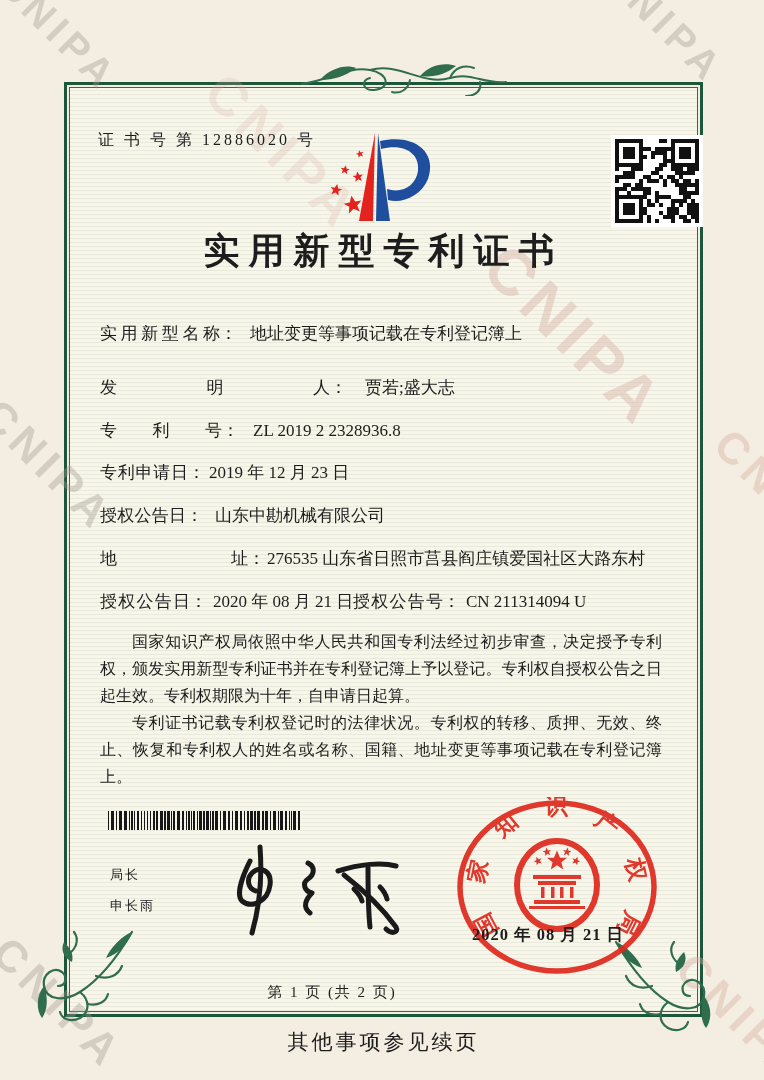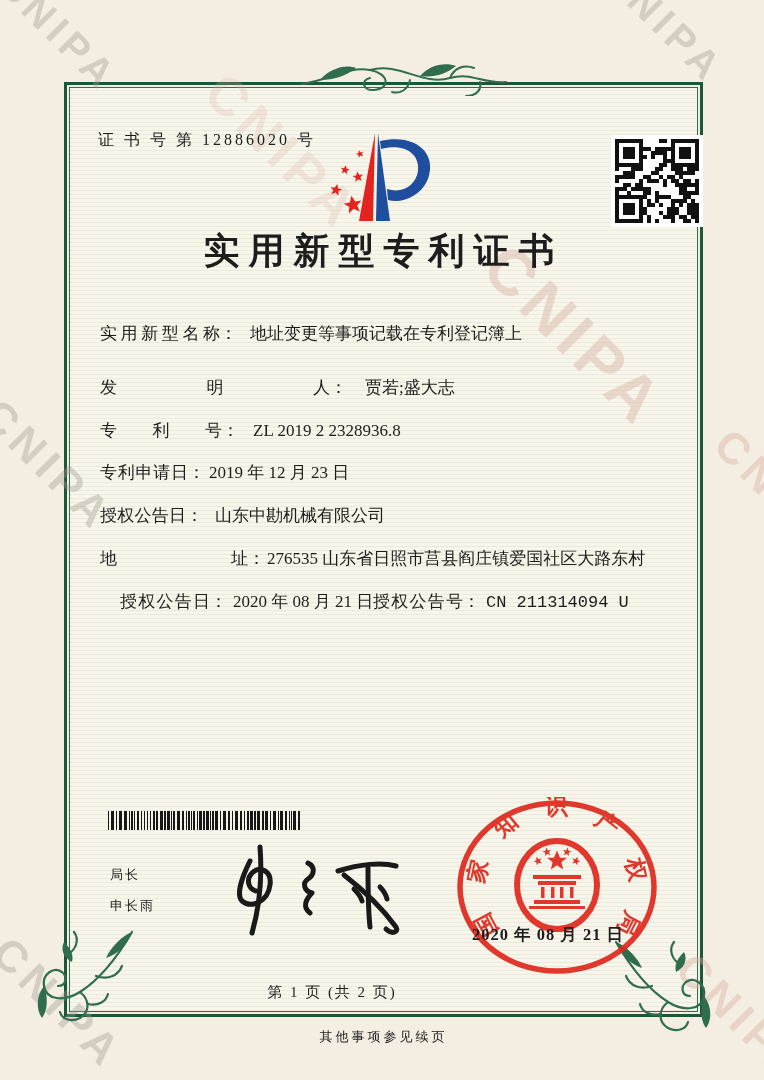--- a/index.html
+++ b/index.html
@@ -35,21 +35,21 @@
   .barcode{position:absolute;left:108px;top:811px;}
   .signer{position:absolute;left:110px;font-size:13px;letter-spacing:2px;
           font-family:"Liberation Sans","DejaVu Sans",sans-serif;}
   .signature{position:absolute;left:222px;top:843px;}
   .seal{position:absolute;left:452px;top:797px;}
   .seal-date{position:absolute;left:448px;top:924px;width:200px;text-align:center;
              font-size:16.5px;font-weight:bold;letter-spacing:1px;}
   .page-info{position:absolute;left:64px;top:983px;width:536px;text-align:center;
              font-size:15px;letter-spacing:2px;}
   .footer-note{position:absolute;left:64px;top:1028px;width:639px;text-align:center;
-               font-size:13px;letter-spacing:3px;}
+               font-size:21px;letter-spacing:3px;}
   .orn{position:absolute;z-index:3;pointer-events:none;}
   svg{display:block;}
 </style>
 </head>
 <body>
 
 <div class="page">
 
   <div class="frame">
     <div class="frame-inner"></div>
@@ -311,27 +311,31 @@
     <div class="frow" style="top:461px;">
       <span class="flabel" style="width:88px;">专利申请日</span><span>：</span><span class="fval" style="margin-left:4px;">2019 年 12 月 23 日</span>
     </div>
     <div class="frow" style="top:504px;">
       <span class="flabel" style="width:86px;">授权公告日</span><span>：</span><span class="fval" style="margin-left:12px;">山东中勘机械有限公司</span>
     </div>
     <div class="frow" style="top:547px;">
       <span class="flabel" style="width:148px;">地址</span><span>：</span><span class="fval" style="margin-left:2px;">276535 山东省日照市莒县阎庄镇爱国社区大路东村</span>
     </div>
 
-    <div class="frow" style="top:590px;margin-left:20px;">
+    <div class="frow" style="top:590px;">
       <span class="flabel" style="width:90px;">授权公告日</span><span>：</span><span class="fval" style="margin-left:6px;">2020 年 08 月 21 日</span>
       <span style="position:absolute;left:253px;white-space:nowrap;">
-        <span class="flabel" style="width:90px;">授权公告号</span><span>：</span><span class="fval" style="margin-left:6px;font-family:Liberation Mono, monospace;">CN 211314094 U</span>
+        <span class="flabel" style="width:90px;">授权公告号</span><span>：</span><span class="fval" style="margin-left:6px;">CN 211314094 U</span>
       </span>
     </div>
 
+    <div class="paras">
+      <p>国家知识产权局依照中华人民共和国专利法经过初步审查，决定授予专利权，颁发实用新型专利证书并在专利登记簿上予以登记。专利权自授权公告之日起生效。专利权期限为十年，自申请日起算。</p>
+      <p>专利证书记载专利权登记时的法律状况。专利权的转移、质押、无效、终止、恢复和专利权人的姓名或名称、国籍、地址变更等事项记载在专利登记簿上。</p>
+    </div>
 
     <svg class="barcode" width="198" height="19" viewBox="0 0 198 19">
       <g id="barcode-bars" fill="#171717">
           <rect x="0" y="0" width="1" height="19"></rect>
           <rect x="3" y="0" width="3" height="19"></rect>
           <rect x="8" y="0" width="1" height="19"></rect>
           <rect x="11" y="0" width="3" height="19"></rect>
           <rect x="16" y="0" width="3" height="19"></rect>
           <rect x="21" y="0" width="1" height="19"></rect>
           <rect x="23" y="0" width="2" height="19"></rect>

